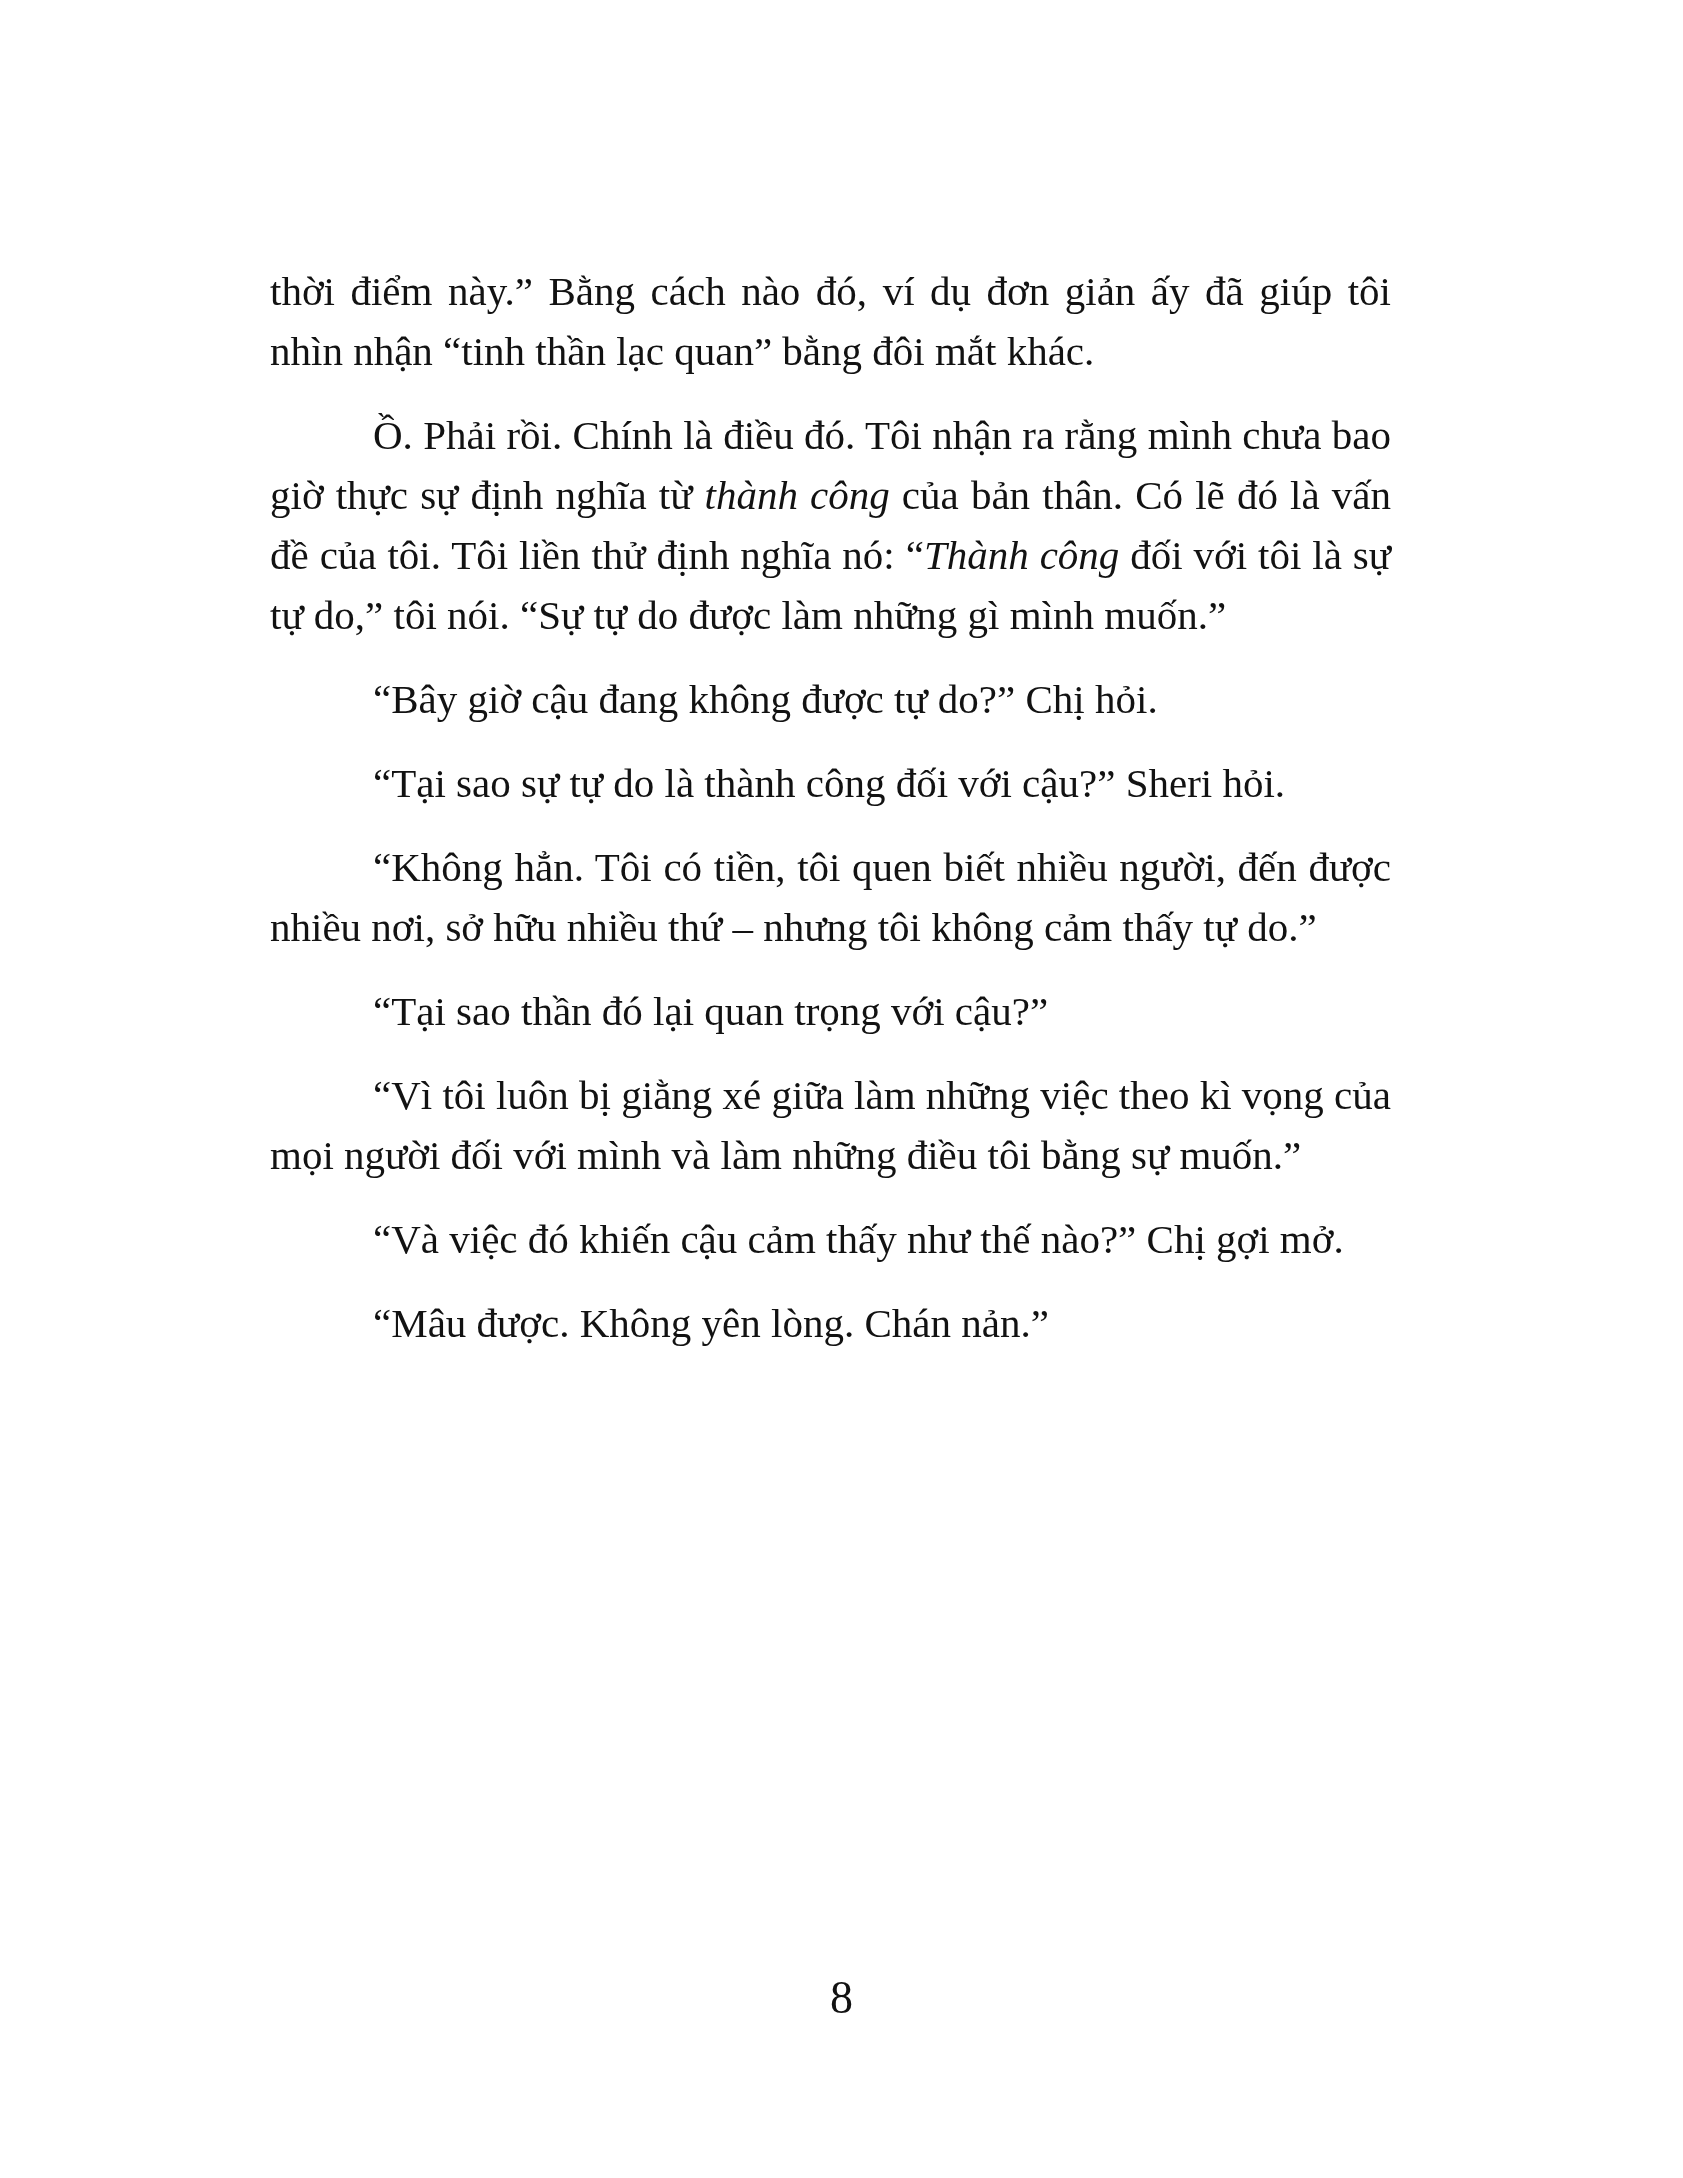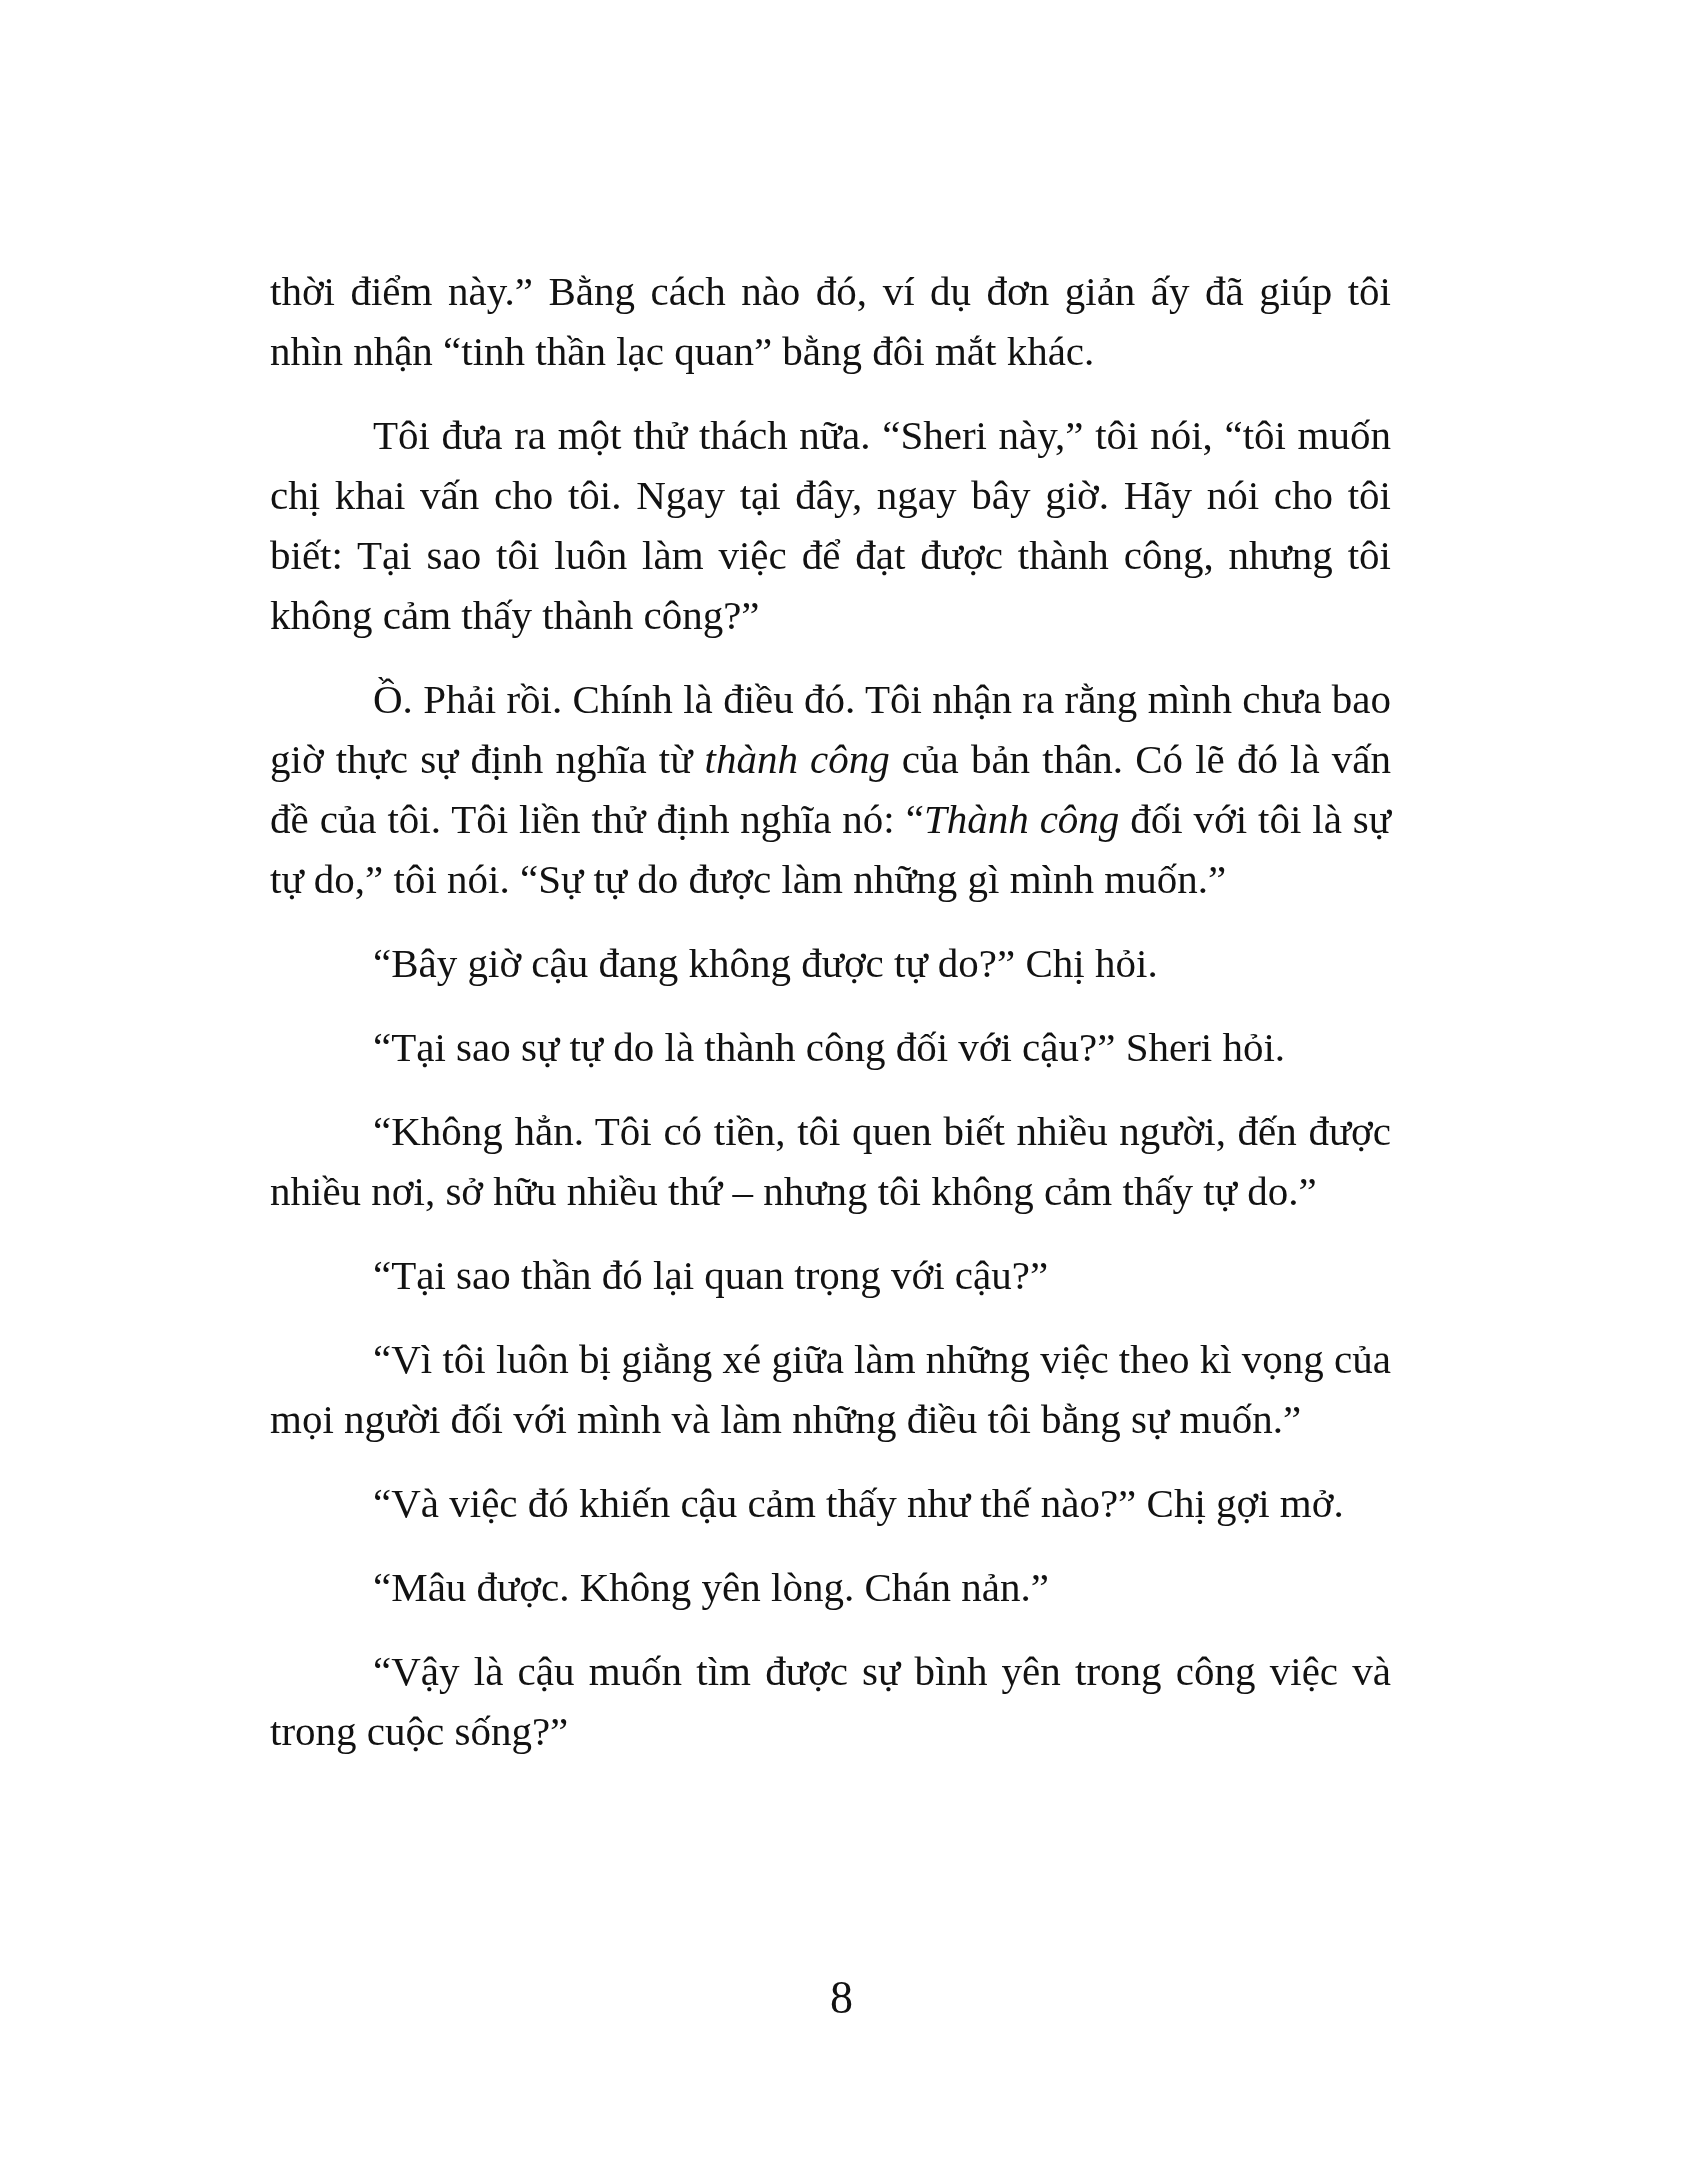--- a/index.html
+++ b/index.html
@@ -53,26 +53,24 @@
     line-height: 50px;
     color: #121212;
   }
 </style>
 </head>
 <body>
 
 <main class="book-page">
   <section class="text-block" id="text-block">
       <p class="para no-indent"><span>thời điểm này.” Bằng cách nào đó, ví dụ đơn giản ấy đã giúp tôi nhìn nhận “tinh thần lạc quan” bằng đôi mắt khác.</span></p>
-      <p class="para"><span>Tôi đưa ra một thử thách nữa. “Sheri này,” tôi nói, “tôi muốn chị khai vấn cho tôi. Ngay tại đây, ngay bây giờ. Hãy nói cho tôi biết: Tại sao tôi luôn làm việc để đạt được thành công, nhưng tôi không cảm thấy thành công?”</span></p>
       <p class="para"><span>Ồ. Phải rồi. Chính là điều đó. Tôi nhận ra rằng mình chưa bao giờ thực sự định nghĩa từ </span><span class="italic">thành công</span><span> của bản thân. Có lẽ đó là vấn đề của tôi. Tôi liền thử định nghĩa nó: “</span><span class="italic">Thành công</span><span> đối với tôi là sự tự do,” tôi nói. “Sự tự do được làm những gì mình muốn.”</span></p>
       <p class="para"><span>“Bây giờ cậu đang không được tự do?” Chị hỏi.</span></p>
       <p class="para"><span>“Tại sao sự tự do là thành công đối với cậu?” Sheri hỏi.</span></p>
       <p class="para"><span>“Không hẳn. Tôi có tiền, tôi quen biết nhiều người, đến được nhiều nơi, sở hữu nhiều thứ – nhưng tôi không cảm thấy tự do.”</span></p>
       <p class="para"><span>“Tại sao thần đó lại quan trọng với cậu?”</span></p>
       <p class="para"><span>“Vì tôi luôn bị giằng xé giữa làm những việc theo kì vọng của mọi người đối với mình và làm những điều tôi bằng sự muốn.”</span></p>
       <p class="para"><span>“Và việc đó khiến cậu cảm thấy như thế nào?” Chị gợi mở.</span></p>
       <p class="para"><span>“Mâu được. Không yên lòng. Chán nản.”</span></p>
-      <p class="para"><span>“Vậy là cậu muốn tìm được sự bình yên trong công việc và trong cuộc sống?”</span></p>
     </section>
   <div class="folio">8</div>
 </main>
 
 
 </body></html>

